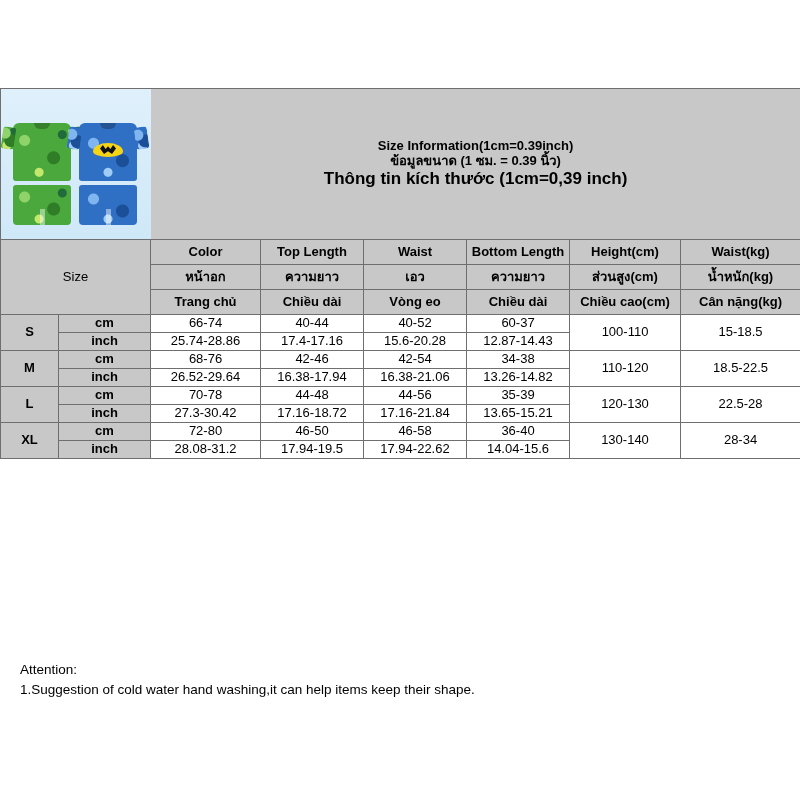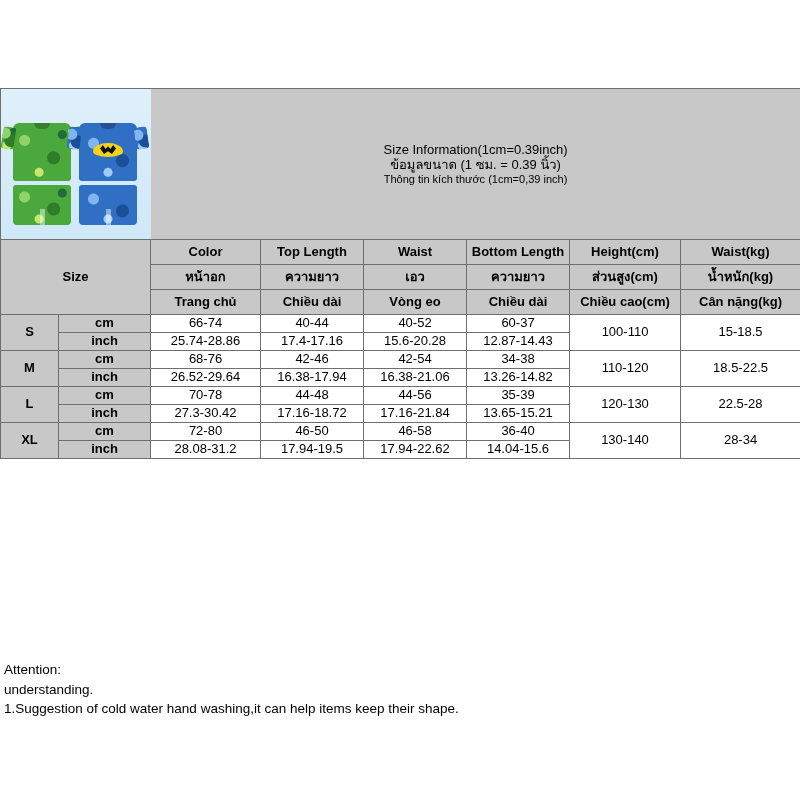--- a/index.html
+++ b/index.html
@@ -37,27 +37,27 @@
   }
   
   .imgcell {
     width: 150px;
     background: #c8c8c8 !important;
     padding: 0 !important;
     border: 1px solid #6f6f6f;
   }
   .title-cell {
     background: #c8c8c8 !important;
-    font-weight: normal;
+    font-weight: bold;
     font-size: 15px;
     line-height: 1.55;
     padding: 20px 4px !important;
   }
   .title-cell .t-line { display: block; white-space: nowrap; }
-  .title-cell .t-line.small { font-size: 11px; }
+  .title-cell .t-line.small { font-size: 17px; }
 
   
   .photo {
     width: 150px;
     height: 150px;
     position: relative;
     background: linear-gradient(180deg,#dff0fb 0%, #cfe8f8 100%);
     overflow: hidden;
   }
   .pj {
@@ -146,21 +146,21 @@
 
   
   .hdr {
     background: #c8c8c8 !important;
     font-weight: bold;
     font-size: 13px;
     height: 22px;
   }
   .size-label {
     background: #c8c8c8 !important;
-    font-weight: bold;
+    font-weight: normal;
     font-size: 21px;
     margin-top: 42px;
   }
   .sizecol {
     background: #c8c8c8 !important;
     font-weight: bold;
     font-size: 15px;
     width: 58px;
   }
   .unitcol {
@@ -172,21 +172,21 @@
   .hw {
     font-size: 13px;
   }
   .attention {
     position: absolute;
     left: 0;
     top: 570px;
     width: 800px;
     font-size: 13.5px;
     line-height: 1.45;
-    padding: 2px 4px 0 4px;
+    padding: 2px 4px 0 20px;
     box-sizing: border-box;
   }
   .attention div { white-space: nowrap; }
 </style>
 </head>
 <body>
 
 <div class="sheet">
   <table class="size-table">
     <colgroup>
@@ -327,16 +327,15 @@
         <td>28.08-31.2</td>
         <td>17.94-19.5</td>
         <td>17.94-22.62</td>
         <td>14.04-15.6</td>
       </tr>
     </tbody>
   </table>
 
   <div class="attention">
     <div>Attention:</div>
-    <div>understanding.</div>
     <div>1.Suggestion of cold water hand washing,it can help items keep their shape.</div>
   </div>
 </div>
 
 </body></html>

